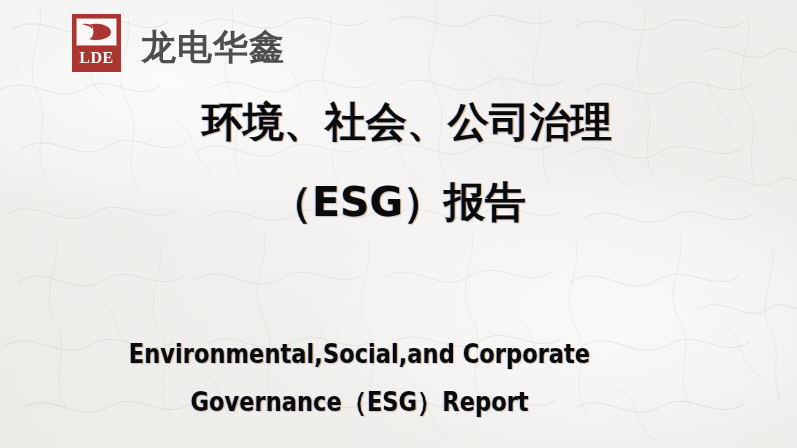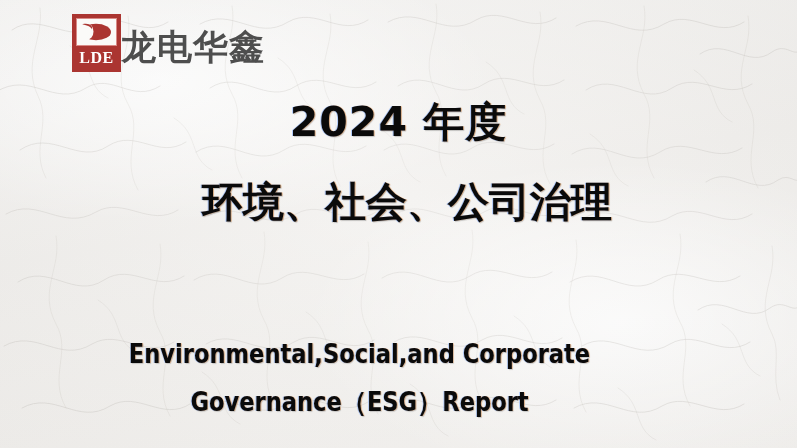--- a/index.html
+++ b/index.html
@@ -48,21 +48,21 @@
     pointer-events: none;
   }
 
   
   #brand {
     position: absolute;
     left: 72px;
     top: 14px;
     display: flex;
     align-items: center;
-    gap: 0;
+    gap: 20px;
     z-index: 5;
   }
   #logo-mark {
     position: relative;
     width: 49px;
     height: 58px;
     background: #ab3531;
     box-sizing: border-box;
     padding: 4px 4px 0 4px;
     display: flex;
@@ -246,22 +246,22 @@
           <path d="M3.2,3.2 C10.5,1.4 14.2,5.0 13.0,8.4 C12.2,6.0 8.6,4.2 3.2,3.2 Z" fill="#ab3531"></path>
         </svg>
       </div>
       <div id="logo-abbr">LDE</div>
     </div>
 
     <div id="company-name">龙电华鑫</div>
   </div>
 
   <div id="titles">
-    <div class="title-line" id="title-line-1">2024 年度</div>
     <div class="title-line" id="title-line-2">环境、社会、公司治理</div>
+    <div class="title-line" id="title-line-3">（ESG）报告</div>
   </div>
 
   <div id="subtitles">
     <div class="subtitle-line" id="subtitle-line-1">Environmental,Social,and Corporate</div>
     <div class="subtitle-line" id="subtitle-line-2">Governance（ESG）Report</div>
   </div>
 
 </div>
 
 </body></html>

